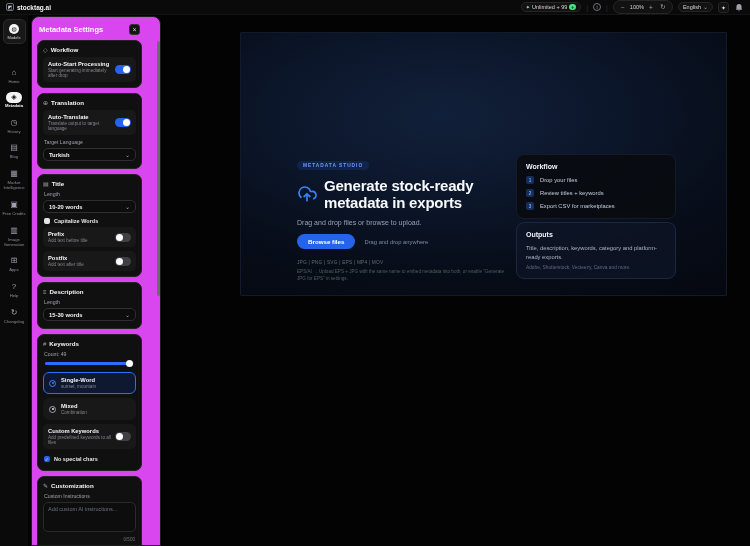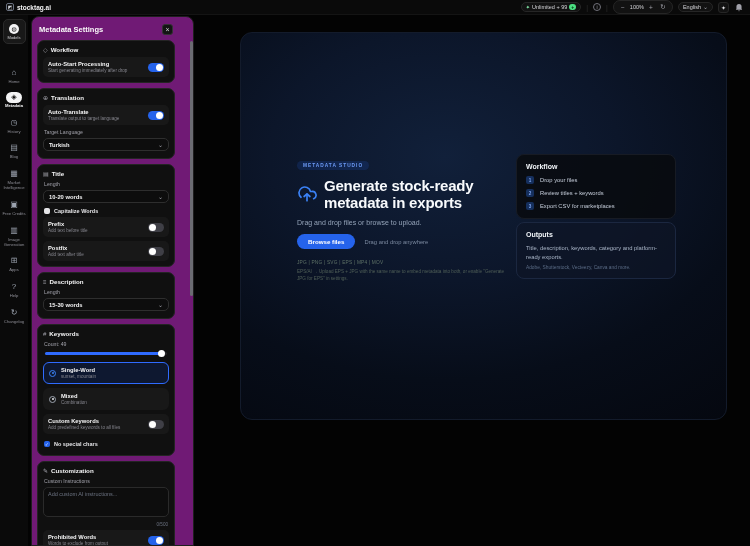--- a/index.html
+++ b/index.html
@@ -29,21 +29,21 @@
   .side-item { display:flex; flex-direction:column; align-items:center; gap:1px; margin-bottom:7px; width:28px; }
   .side-ico { width:13px; height:13px; display:flex; align-items:center; justify-content:center; color:#9ca3af; font-size:8px; border-radius:4px; }
   .side-item.active .side-ico { background:#f4f4f5; color:#111; width:16px; height:11px; border-radius:6px; font-size:7px; }
   .side-label { font-size:4.2px; color:#8e8e96; text-align:center; line-height:1.15; max-width:26px; }
   .side-item.active .side-label { color:#f4f4f5; font-weight:700; }
   .chat-bubble { position:absolute; left:5px; bottom:6px; width:17px; height:17px; border-radius:50%;
                  background:radial-gradient(circle at 35% 30%, #60a5fa, #2563eb); display:flex; align-items:center; justify-content:center; color:#fff; font-size:8px; }
   .chat-note { position:absolute; left:25px; bottom:14px; font-size:4px; color:#6b7280; }
 
   
-  .panel { position:absolute; top:16px; left:31px; width:163px; bottom:0; background:#701a75; border:1px solid #1e1e1e;
+  .panel { position:absolute; top:16px; left:31px; width:130px; bottom:0; background:#d946ef; border:1px solid #1e1e1e;
            border-radius:8px 8px 0 0; padding:5px 18px 0 5px; overflow:hidden; z-index:10; }
   .panel-header { display:flex; align-items:center; justify-content:space-between; padding:2px 2px 5px 2px; }
   .panel-title { font-size:7.5px; font-weight:700; color:#fafafa; }
   .close-btn { width:11px; height:11px; border:1px solid #333; border-radius:3px; display:flex; align-items:center; justify-content:center; color:#d4d4d8; font-size:7px; background:#141414; }
   .card { background:#101010; border:1px solid #242424; border-radius:7px; padding:5px; margin-bottom:5px; }
   .card-header { display:flex; align-items:center; gap:3px; margin-bottom:4px; }
   .card-header .sec-ico { font-size:6px; color:#a1a1aa; }
   .card-header .sec-title { font-size:6.2px; font-weight:700; color:#f4f4f5; }
   .row { background:#181818; border-radius:5px; padding:4px 5px; display:flex; align-items:center; justify-content:space-between; margin-bottom:4px; }
   .row:last-child { margin-bottom:0; }
@@ -72,21 +72,21 @@
   .radio.sel { border-color:#3b82f6; }
   .radio.sel::after, .radio.unsel::after { content:""; position:absolute; inset:1.5px; border-radius:50%; background:#3b82f6; }
   .radio.unsel::after { background:#e5e7eb; }
   .textarea { width:100%; height:30px; background:#0d0d0d; border:1px solid #2a2a2a; border-radius:5px; resize:none;
               font-family:"Liberation Sans",sans-serif; font-size:5.5px; color:#e5e7eb; padding:3px 4px; outline:none; }
   .textarea::placeholder { color:#6b7280; }
   .counter { text-align:right; font-size:4.6px; color:#6b7280; margin:1px 1px 3px 0; }
   .panel-scrollbar { position:absolute; top:24px; right:0.5px; width:3px; height:255px; background:#6b6b72; border-radius:2px; }
 
   
-  .canvas { position:absolute; left:240px; top:32px; width:487px; height:388px; border-radius:12px; border:1px solid #131b2b;
+  .canvas { position:absolute; left:240px; top:32px; width:487px; height:264px; border-radius:1px; border:1px solid #131b2b;
             background:radial-gradient(95% 85% at 42% 32%, #11203a 0%, #0c162a 38%, #070d19 68%, #050810 100%); }
   .hero { position:absolute; left:56px; top:120px; width:245px; }
   .hero-badge { display:inline-block; background:rgba(37,99,235,.16); color:#6d9bf7; border-radius:8px; padding:2px 6px;
                 font-size:4.8px; font-weight:700; letter-spacing:1px; margin-bottom:7px; }
   .hero-row { display:flex; align-items:center; gap:7px; }
   .cloud-ico { flex:none; width:20px; height:20px; color:#3b82f6; }
   .hero-title { font-size:15px; line-height:17px; font-weight:800; color:#f8fafc; letter-spacing:-0.2px; }
   .hero-sub { font-size:7px; color:#94a3b8; margin-top:8px; }
   .hero-actions { display:flex; align-items:center; gap:9px; margin-top:8px; }
   .browse-btn { background:#2563eb; color:#fff; font-size:6.2px; font-weight:700; border:none; border-radius:10px; padding:4px 11px; }

